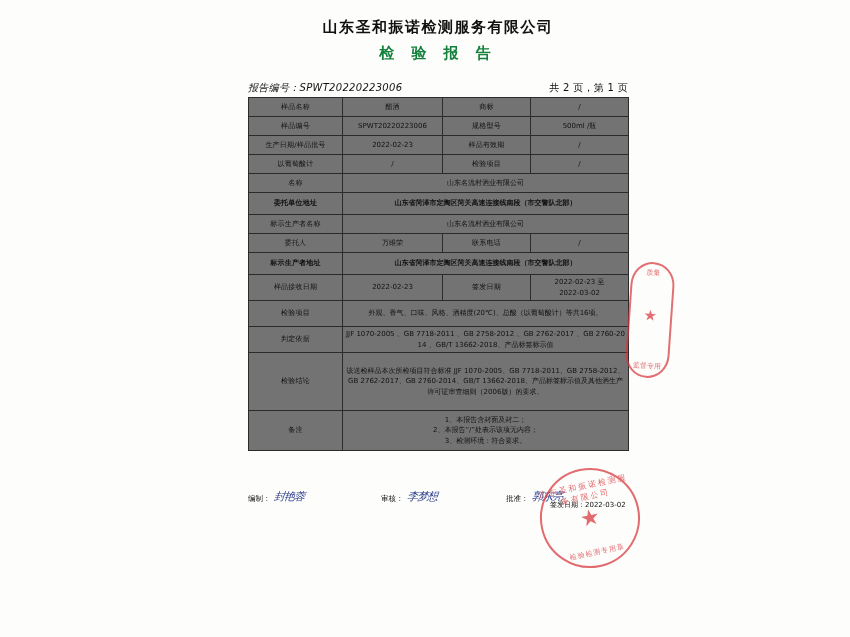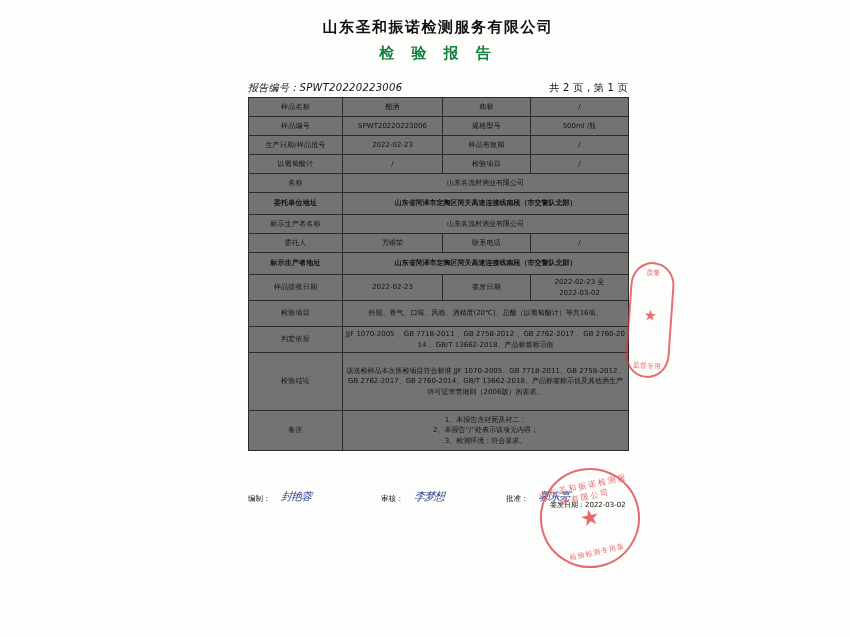--- a/index.html
+++ b/index.html
@@ -96,21 +96,21 @@
   .footer-row {
     display: flex;
     margin-top: 6px;
     font-size: 7.5px;
     color: #111;
     align-items: flex-end;
   }
   .footer-cell {
     display: flex;
     align-items: flex-end;
-    gap: 10px;
+    gap: 3px;
     text-align: center;
   }
   .fc1 { width: 133px; }
   .fc2 { width: 125px; margin-top: 32px; }
   .fc3 { width: 120px; }
   .sig {
     font-family: "DejaVu Serif", "Liberation Serif", serif;
     font-size: 11px;
     color: #2a3a8f;
     font-style: italic;

